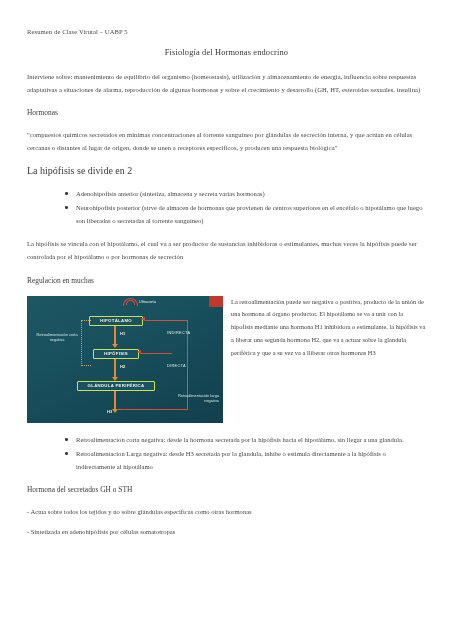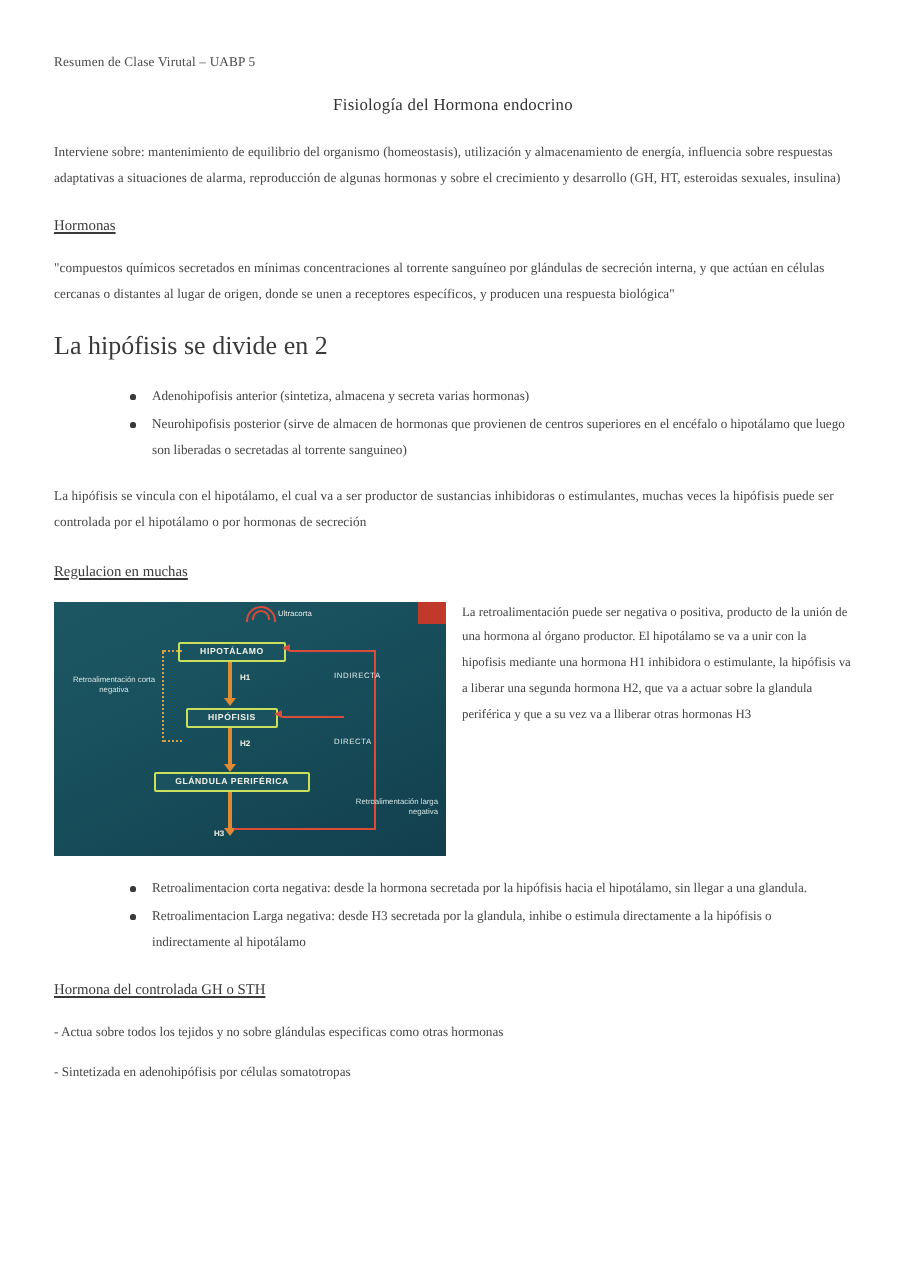--- a/index.html
+++ b/index.html
@@ -39,28 +39,27 @@
   p.body-text {
     font-size: 6.6px;
     line-height: 2.0;
     margin: 0 0 10px 0;
     text-align: left;
     color: #454545;
     letter-spacing: 0.05px;
   }
   .section-head {
     font-size: 7.4px;
-    text-decoration: underline;
     margin: 12px 0 11px 0;
     color: #3a3a3a;
     display: block;
     width: fit-content;
   }
   .sub-head {
-    font-size: 13px;
+    font-size: 10px;
     margin: 0 0 11px 0;
     color: #3a3a3a;
   }
   ul.bullets {
     margin: 0 0 10px 0;
     padding: 0 0 0 38px;
     list-style: none;
   }
   ul.bullets > li {
     font-size: 6.6px;
@@ -211,21 +210,21 @@
     border-radius: 8px 8px 0 0;
   }
 </style>
 </head>
 <body>
 
 <div class="page">
 
   <div class="doc-header">Resumen de Clase Virutal – UABP 5</div>
 
-  <div class="doc-title">Fisiología del Hormona endocrino</div>
+  <div class="doc-title">Fisiología del Hormonas endocrino</div>
 
   <p class="body-text">Interviene sobre: mantenimiento de equilibrio del organismo (homeostasis), utilización y almacenamiento de energía, influencia sobre respuestas adaptativas a situaciones de alarma, reproducción de algunas hormonas y sobre el crecimiento y desarrollo (GH, HT, esteroidas sexuales, insulina)</p>
 
   <div class="section-head">Hormonas</div>
 
   <p class="body-text">"compuestos químicos secretados en mínimas concentraciones al torrente sanguíneo por glándulas de secreción interna, y que actúan en células cercanas o distantes al lugar de origen, donde se unen a receptores específicos, y producen una respuesta biológica"</p>
 
   <div class="sub-head">La hipófisis se divide en 2</div>
 
   <ul class="bullets">
@@ -275,18 +274,18 @@
     </div>
 
     <div class="fig-side-text">La retroalimentación puede ser negativa o positiva, producto de la unión de una hormona al órgano productor. El hipotálamo se va a unir con la hipofisis mediante una hormona H1 inhibidora o estimulante, la hipófisis va a liberar una segunda hormona H2, que va a actuar sobre la glandula periférica y que a su vez  va a lliberar otras hormonas H3</div>
   </div>
 
   <ul class="bullets">
     <li>Retroalimentacion corta negativa: desde la hormona secretada por la hipófisis hacia el hipotálamo, sin llegar a una glandula.</li>
     <li>Retroalimentacion Larga negativa: desde H3 secretada por la glandula, inhibe o estimula directamente a la hipófisis o indirectamente al hipotálamo</li>
   </ul>
 
-  <div class="section-head">Hormona del controlada GH o STH</div>
+  <div class="section-head">Hormona del secretados GH o STH</div>
 
   <div class="dash-line">- Actua sobre todos los tejidos y no sobre glándulas especificas como otras hormonas</div>
   <div class="dash-line">- Sintetizada en adenohipófisis por células somatotropas</div>
 
 </div>
 
 </body></html>

